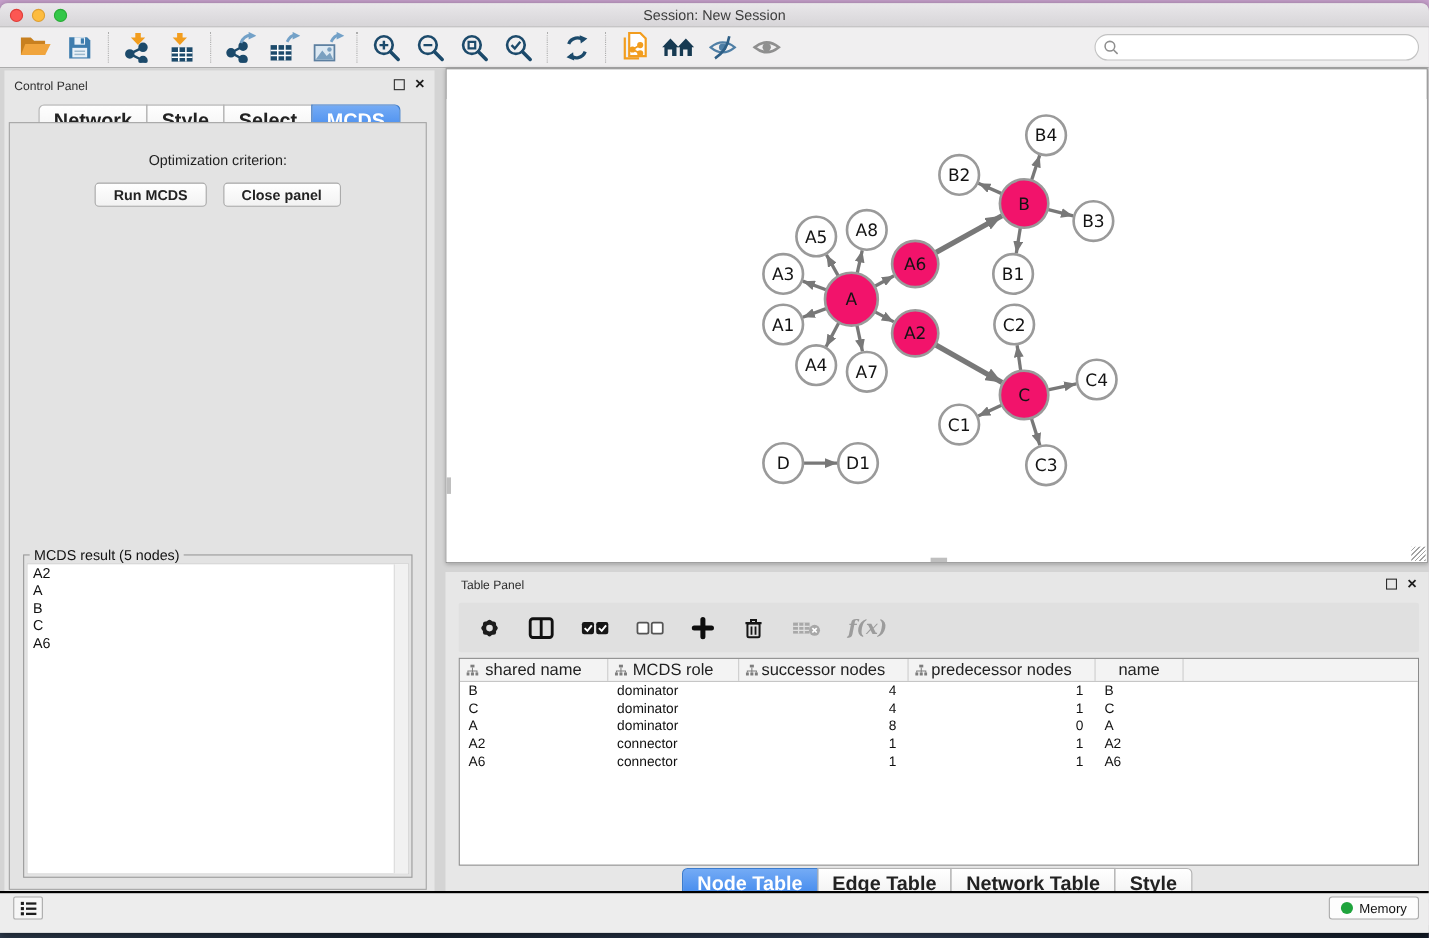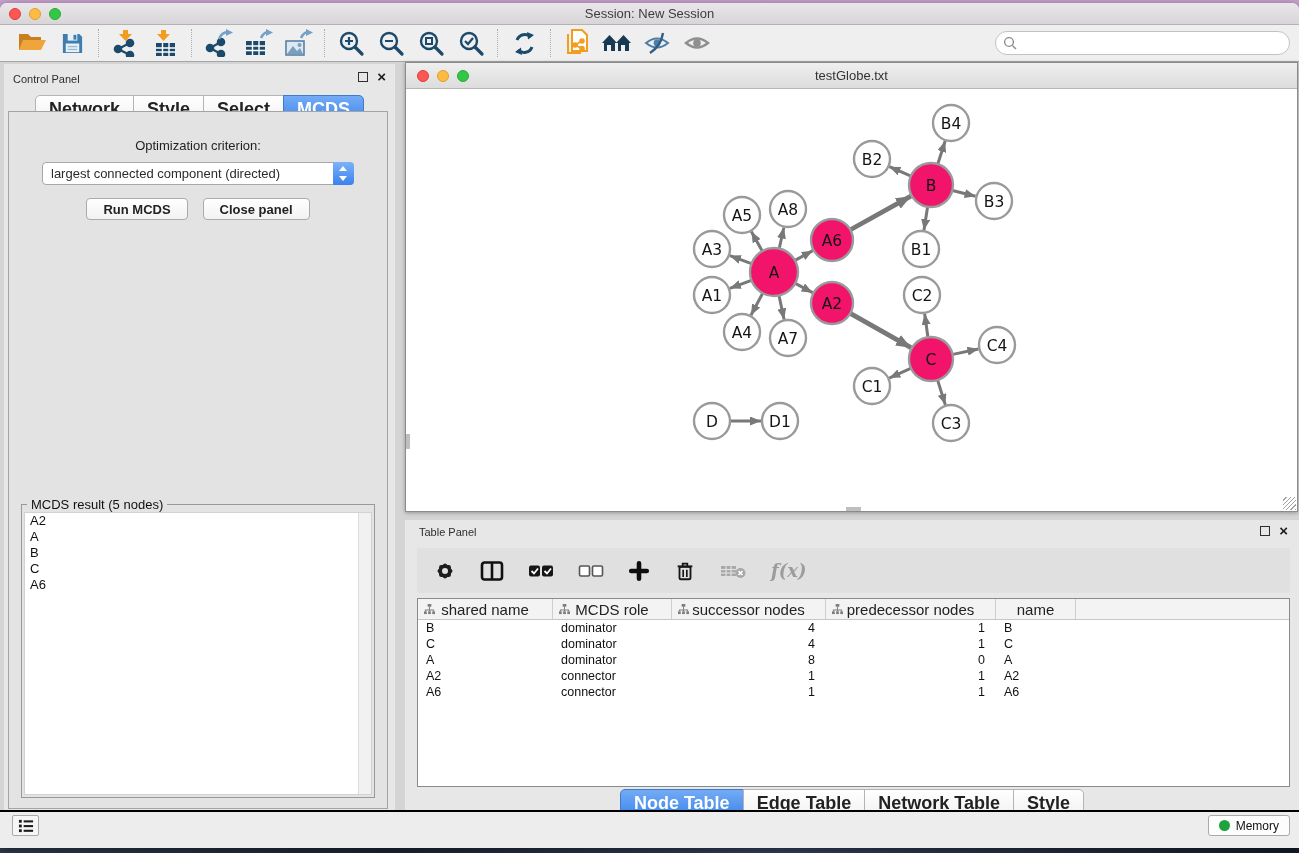--- a/index.html
+++ b/index.html
@@ -301,49 +301,39 @@
         <span class="close-ic">×</span>
       </div>
       <div class="seg-tabs cp-tabs">
         <div class="seg-tab">Network</div>
         <div class="seg-tab">Style</div>
         <div class="seg-tab">Select</div>
         <div class="seg-tab active">MCDS</div>
       </div>
       <div class="cp-content">
         <div class="opt-label">Optimization criterion:</div>
-        <div class="dropdown">
-          <span>largest connected component (directed)</span>
-          <span class="dd-stepper"></span>
-        </div>
         <div class="cp-buttons">
           <button class="btn">Run MCDS</button>
           <button class="btn">Close panel</button>
         </div>
         <div class="groupbox">
           <span class="gb-label">MCDS result (5 nodes)</span>
           <div class="mcds-list" id="mcds-list">
             <div class="mcds-scroll"></div>
           <div class="mcds-item">A2</div>
               <div class="mcds-item">A</div>
               <div class="mcds-item">B</div>
               <div class="mcds-item">C</div>
               <div class="mcds-item">A6</div>
             </div>
         </div>
       </div>
     </div>
 
     <div class="network-window">
-      <div class="nw-titlebar">
-        <span class="tl red"></span>
-        <span class="tl yellow"></span>
-        <span class="tl green"></span>
-        <div class="title">testGlobe.txt</div>
-      </div>
       <div class="nw-canvas">
         <svg id="graph-svg" width="891" height="422" viewBox="0 0 891 422">
             <defs>
               <marker id="arw" markerUnits="userSpaceOnUse" markerWidth="11" markerHeight="9" refX="11" refY="4.5" orient="auto">
                 <path d="M0,0 L11,4.5 L0,9 Z" fill="#787878"></path>
               </marker>
               <marker id="arwH" markerUnits="userSpaceOnUse" markerWidth="15" markerHeight="12" refX="15" refY="6" orient="auto">
                 <path d="M0,0 L15,6 L0,12 Z" fill="#787878"></path>
               </marker>
             </defs>

